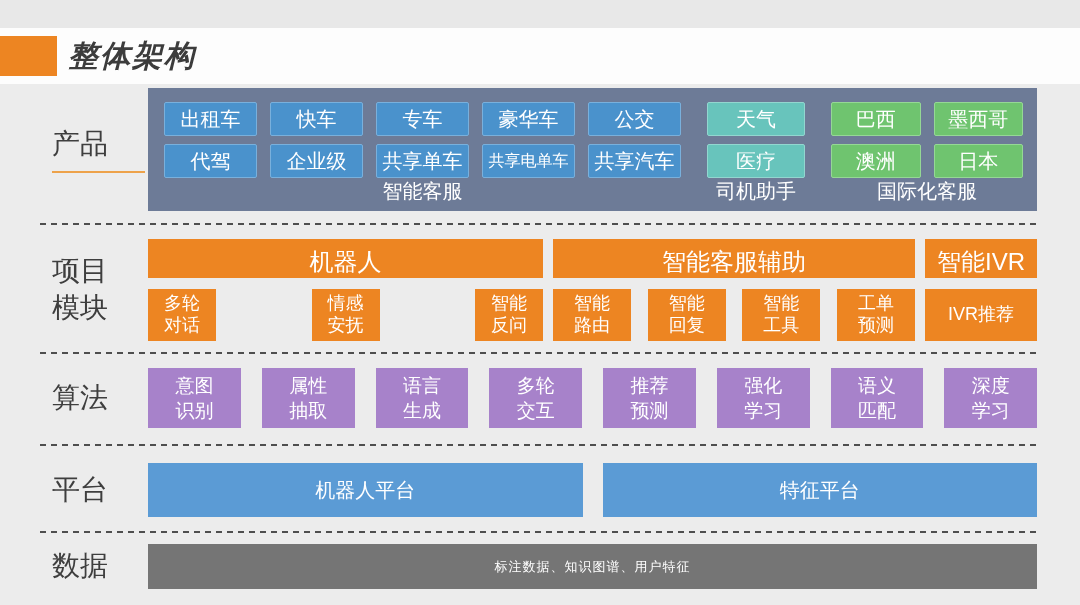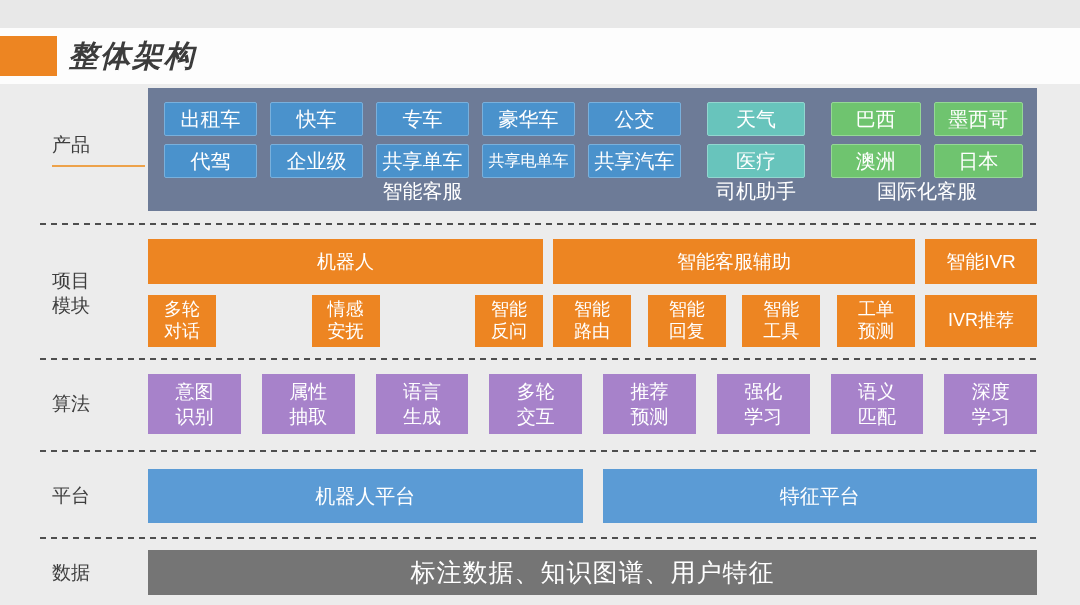--- a/index.html
+++ b/index.html
@@ -12,21 +12,21 @@
   }
   .topstrip { height: 28px; background: #e8e8e8; }
   .titleband { height: 56px; background: #fdfdfd; position: relative; display: flex; align-items: center; font-style: italic; }
   .title-square { position: absolute; left: 0; top: 8px; width: 57px; height: 40px; background: var(--accent_orange); }
   .page-title { margin-left: 68px; font-size: 30px; font-weight: bold; color: #3c3c3c; letter-spacing: 2px; }
 
   .section { display: flex; }
   .row-label {
     width: 148px; flex: none; padding-left: 52px;
     display: flex; flex-direction: column; justify-content: center;
-    font-size: 19px; color: #3e3e3e; font-weight: 500;
+    font-size: 28px; color: #3e3e3e; font-weight: 500;
     white-space: pre-line; line-height: 1.32;
   }
   .underline { width: 93px; height: 2px; background: var(--label_underline); margin-top: 8px; }
   .row-content { flex: 1; margin-right: 43px; }
 
   
   .sec-products { margin-top: 4px; }
   .panel { background: var(--panel_bg); padding: 14px 14px 2px 16px; height: 123px; display: flex; flex-direction: column; }
   .pgroups { display: flex; gap: 26px; }
   .pgroup { display: flex; flex-direction: column; min-width: 0; }
@@ -48,21 +48,21 @@
     background: repeating-linear-gradient(90deg, #4e4e4e 0 6px, transparent 6px 11px);
   }
   .sep1 { margin-top: 12px; margin-bottom: 14px; }
   .sep2 { margin-top: 11px; margin-bottom: 14px; }
   .sep3 { margin-top: 16px; margin-bottom: 17px; }
   .sep4 { margin-top: 14px; margin-bottom: 11px; }
 
   
   .mgroups { display: flex; gap: 10px; }
   .mgroup { display: flex; flex-direction: column; min-width: 0; }
-  .mheader { height: 45px; line-height: 45px; background: var(--accent_orange); color: #fff; text-align: center; font-size: 19px; }
+  .mheader { height: 39px; line-height: 45px; background: var(--accent_orange); color: #fff; text-align: center; font-size: 24px; }
   .mitems { display: flex; justify-content: space-between; margin-top: 11px; }
   .mitem {
     height: 52px; background: var(--accent_orange); color: #fff;
     display: flex; align-items: center; justify-content: center;
     text-align: center; font-size: 18px; line-height: 1.22; white-space: pre-line;
   }
   .mgroup-a .mitem { width: 68px; }
   .mgroup-b .mitem { width: 78px; }
   .mgroup-c .mitem { width: 100%; }
 
@@ -72,21 +72,21 @@
     flex: 1; height: 60px; background: var(--algorithm_purple); color: #fff;
     display: flex; align-items: center; justify-content: center;
     text-align: left; font-size: 19px; line-height: 1.32; white-space: pre-line;
   }
 
   
   .plats { display: flex; gap: 20px; justify-content: center; }
   .plat { flex: 1; height: 54px; line-height: 54px; background: var(--platform_blue); color: #fff; text-align: center; font-size: 20px; }
 
   
-  .databox { height: 45px; line-height: 45px; background: var(--data_gray); color: #fff; text-align: center; font-size: 25px; letter-spacing: 1px; }
+  .databox { height: 45px; line-height: 45px; background: var(--data_gray); color: #fff; text-align: center; font-size: 13px; letter-spacing: 1px; }
 </style>
 </head>
 <body>
 
 <div class="topstrip"></div>
 
 <div class="titleband">
   <div class="title-square"></div>
   <div class="page-title">整体架构</div>
 </div>

